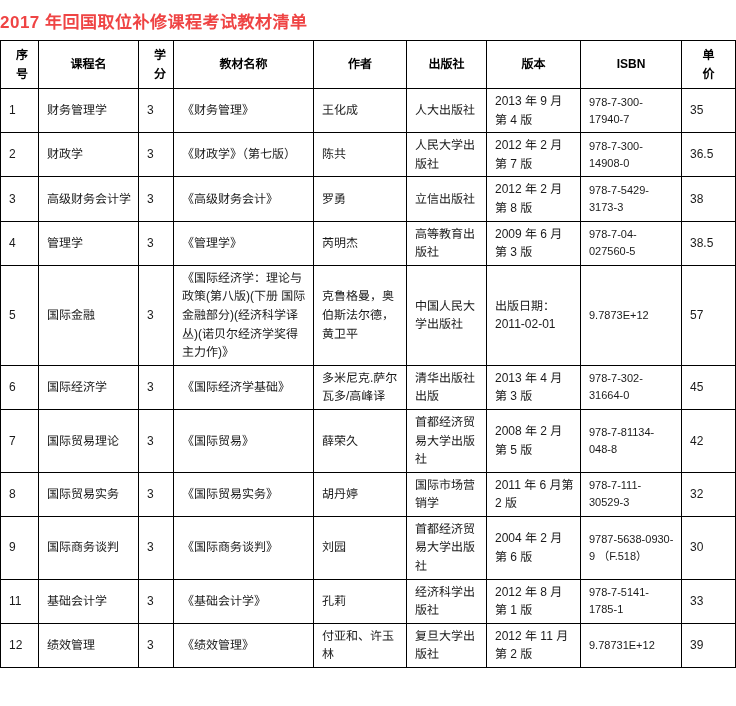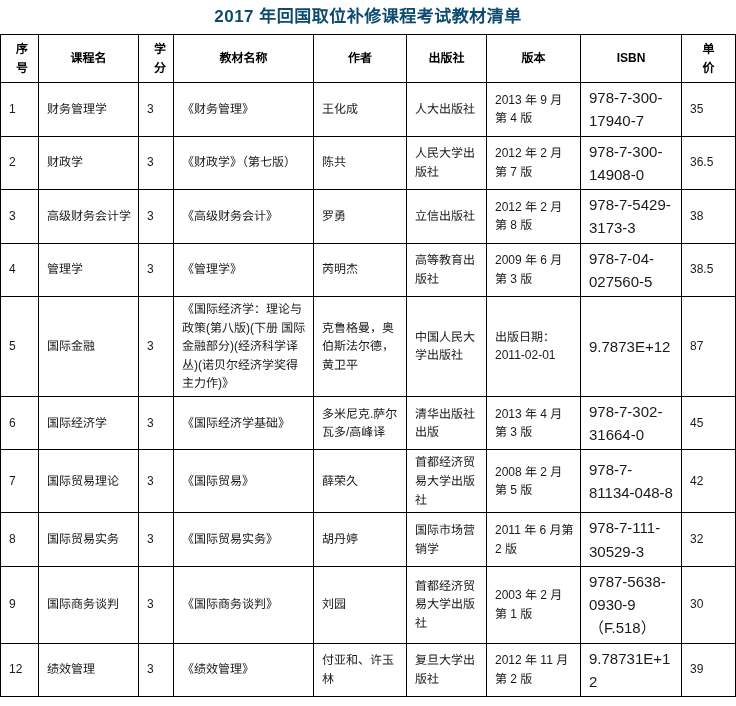--- a/index.html
+++ b/index.html
@@ -8,26 +8,25 @@
     background: #ffffff;
     font-family: "Liberation Sans", sans-serif;
     color: #000000;
   }
   .page {
     width: 736px;
     min-height: 706px;
     background: #ffffff;
   }
   .doc-title {
-    text-align: center;
     font-size: 17px;
     font-weight: bold;
-    padding: 2px 0 7px 0;
+    padding: 8px 0 7px 0;
     letter-spacing: 0.5px;
-    color: #0c4a6e;
+    color: #ef4444;
   }
   table.book-table {
     width: 735px;
     border-collapse: collapse;
     table-layout: fixed;
     font-size: 12px;
     line-height: 1.55;
   }
   table.book-table th,
   table.book-table td {
@@ -55,21 +54,21 @@
   col.c2 { width: 35px; }
   col.c3 { width: 140px; }
   col.c4 { width: 93px; }
   col.c5 { width: 80px; }
   col.c6 { width: 94px; }
   col.c7 { width: 101px; }
   col.c8 { width: 54px; }
   
   th.h0 { padding-left: 10px; padding-right: 10px; word-break: break-all; }
   th.h2 { padding-left: 2px; padding-right: 2px; }
-  td.c7 { font-size: 15px; padding-left: 6px; padding-right: 3px; }
+  td.c7 { font-size: 11px; padding-left: 6px; padding-right: 3px; }
   td.c2, td.c0 { padding-left: 9px; }
 </style>
 </head>
 <body>
 
 <div class="page">
   <div class="doc-title">2017 年回国取位补修课程考试教材清单</div>
 
   <table class="book-table">
     <colgroup>
@@ -143,21 +142,21 @@
         </tr>
         <tr>
           <td class="c0">5</td>
           <td class="c1">国际金融</td>
           <td class="c2">3</td>
           <td class="c3">《国际经济学：理论与政策(第八版)(下册 国际金融部分)(经济科学译丛)(诺贝尔经济学奖得主力作)》</td>
           <td class="c4">克鲁格曼，奥伯斯法尔德，黄卫平</td>
           <td class="c5">中国人民大学出版社</td>
           <td class="c6">出版日期：2011-02-01</td>
           <td class="c7">9.7873E+12</td>
-          <td class="c8">87</td>
+          <td class="c8">57</td>
         </tr>
         <tr>
           <td class="c0">6</td>
           <td class="c1">国际经济学</td>
           <td class="c2">3</td>
           <td class="c3">《国际经济学基础》</td>
           <td class="c4">多米尼克.萨尔瓦多/高峰译</td>
           <td class="c5">清华出版社出版</td>
           <td class="c6">2013 年 4 月第 3 版</td>
           <td class="c7">978-7-302-31664-0</td>
@@ -185,23 +184,34 @@
           <td class="c7">978-7-111-30529-3</td>
           <td class="c8">32</td>
         </tr>
         <tr>
           <td class="c0">9</td>
           <td class="c1">国际商务谈判</td>
           <td class="c2">3</td>
           <td class="c3">《国际商务谈判》</td>
           <td class="c4">刘园</td>
           <td class="c5">首都经济贸易大学出版社</td>
-          <td class="c6">2003 年 2 月第 1 版</td>
+          <td class="c6">2004 年 2 月第 6 版</td>
           <td class="c7">9787-5638-0930-9 （F.518）</td>
           <td class="c8">30</td>
+        </tr>
+        <tr>
+          <td class="c0">11</td>
+          <td class="c1">基础会计学</td>
+          <td class="c2">3</td>
+          <td class="c3">《基础会计学》</td>
+          <td class="c4">孔莉</td>
+          <td class="c5">经济科学出版社</td>
+          <td class="c6">2012 年 8 月第 1 版</td>
+          <td class="c7">978-7-5141-1785-1</td>
+          <td class="c8">33</td>
         </tr>
         <tr>
           <td class="c0">12</td>
           <td class="c1">绩效管理</td>
           <td class="c2">3</td>
           <td class="c3">《绩效管理》</td>
           <td class="c4">付亚和、许玉林</td>
           <td class="c5">复旦大学出版社</td>
           <td class="c6">2012 年 11 月第 2 版</td>
           <td class="c7">9.78731E+12</td>

